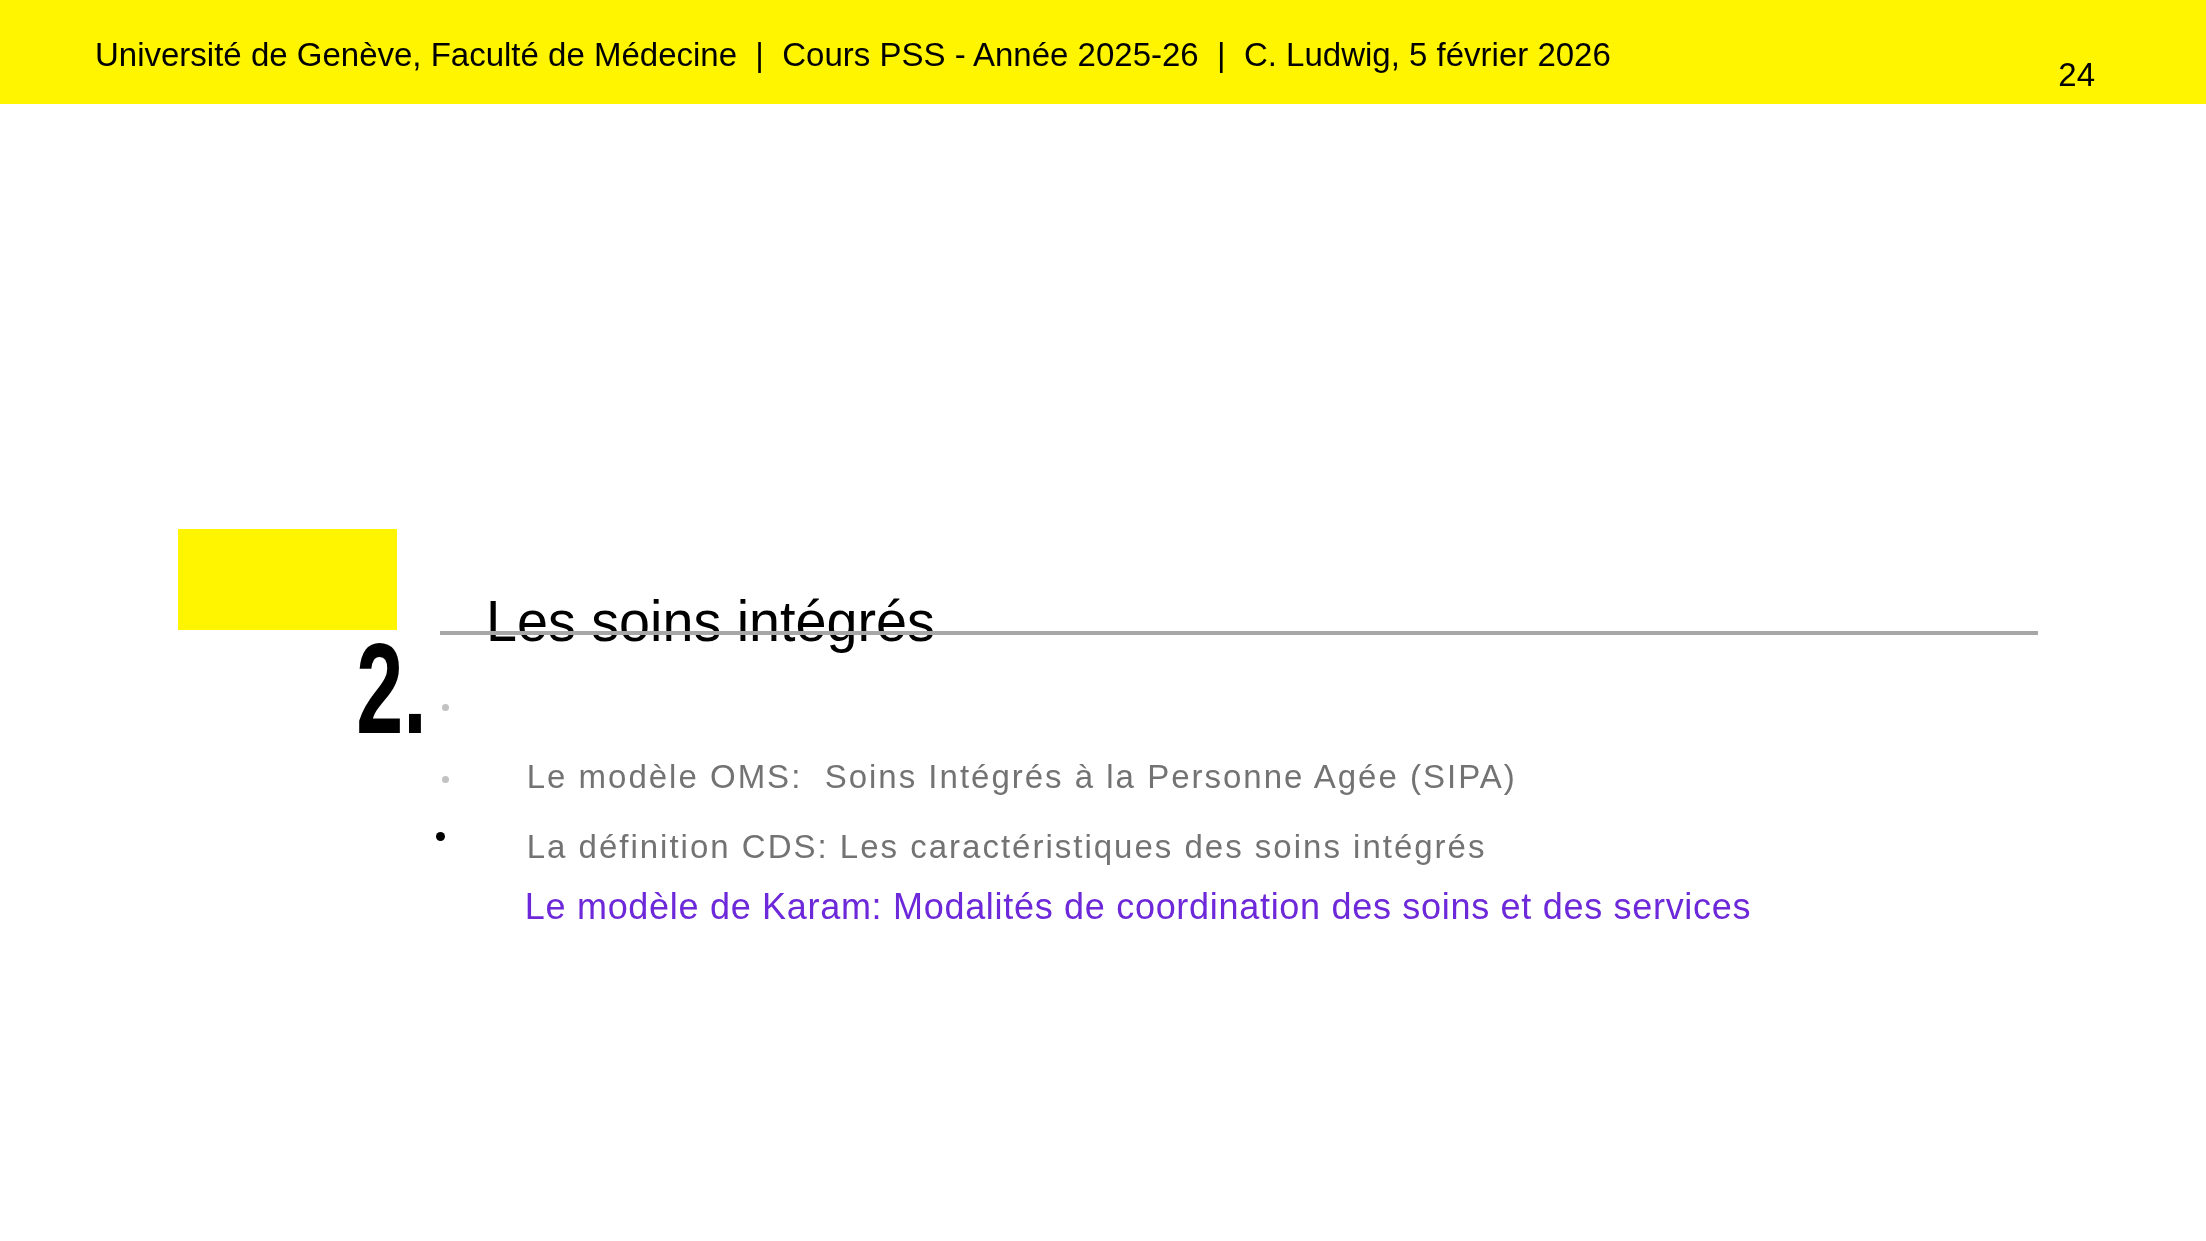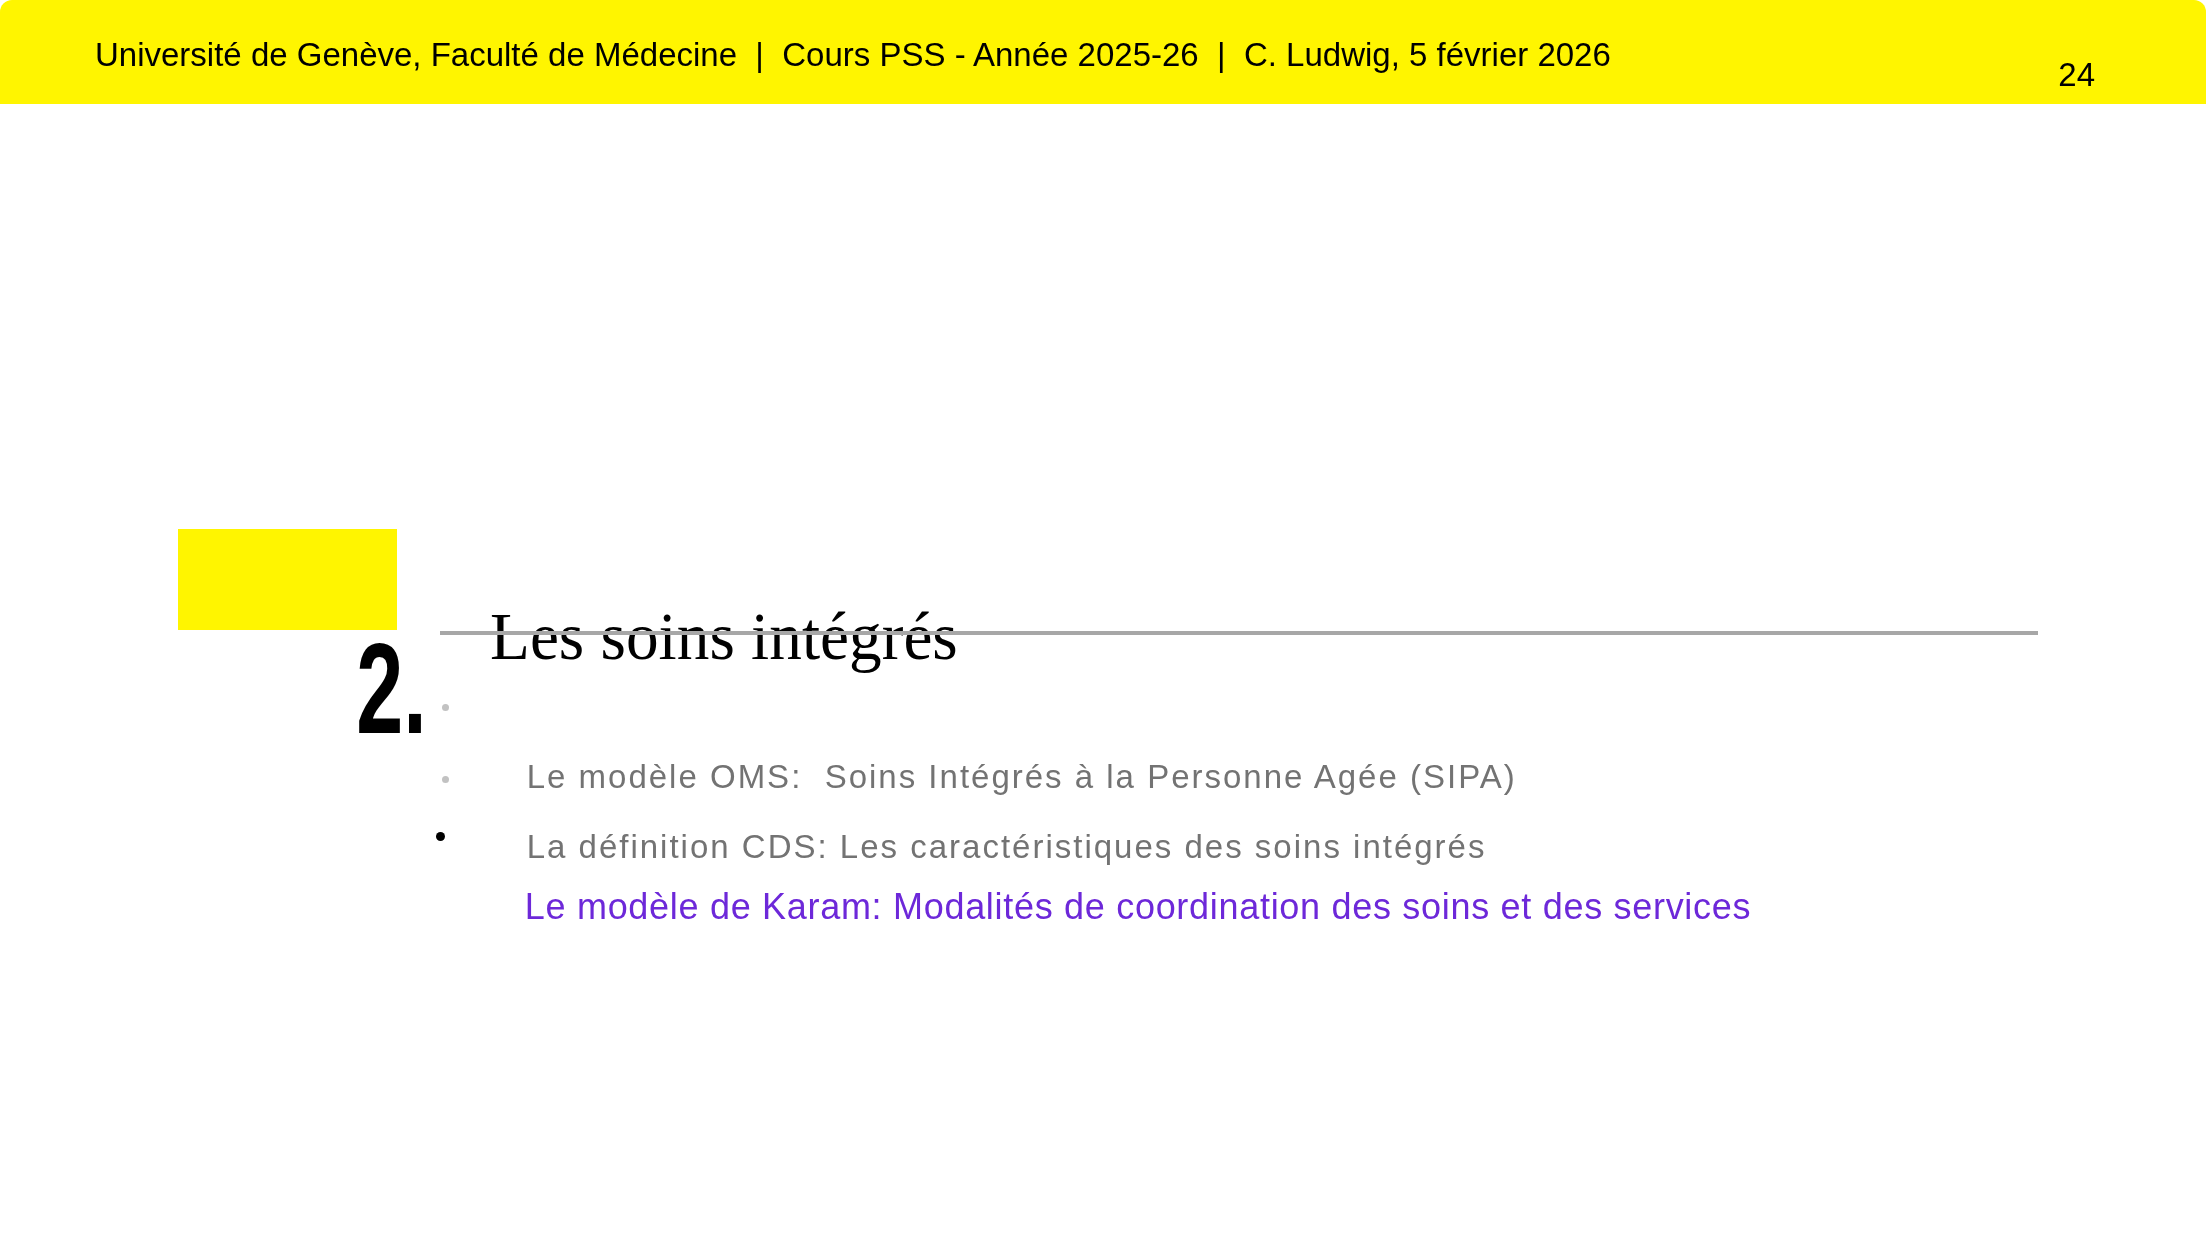--- a/index.html
+++ b/index.html
@@ -7,21 +7,20 @@
     padding: 0;
     background: #ffffff;
     font-family: "Liberation Sans", "DejaVu Sans", sans-serif;
   }
   .slide {
     position: relative;
     width: 2206px;
     height: 1241px;
     background: #ffffff;
     overflow: hidden;
-    border-radius: 12px;
   }
   
   .header-bar {
     position: absolute;
     left: 0; top: 0;
     width: 2206px; height: 104px;
     background: #FFF500;
     display: flex;
     align-items: center;
     justify-content: space-between;
@@ -59,25 +58,24 @@
   }
   .section-number .squeeze {
     display: inline-block;
     transform: scaleX(0.66);
     transform-origin: 100% 50%;
   }
   
   .slide-title {
     position: absolute;
     left: 422px; top: 534px;
-    font-size: 68px;
+    font-size: 58px;
     line-height: 1;
     color: #000000;
     white-space: pre;
-    font-family: Liberation Serif, serif;
   }
   .slide-title .squeeze {
     display: inline-block;
     transform: scaleX(0.96);
     transform-origin: 0 50%;
   }
   .title-underline {
     position: absolute;
     left: 440px; top: 631px;
     width: 1598px; height: 4px;

